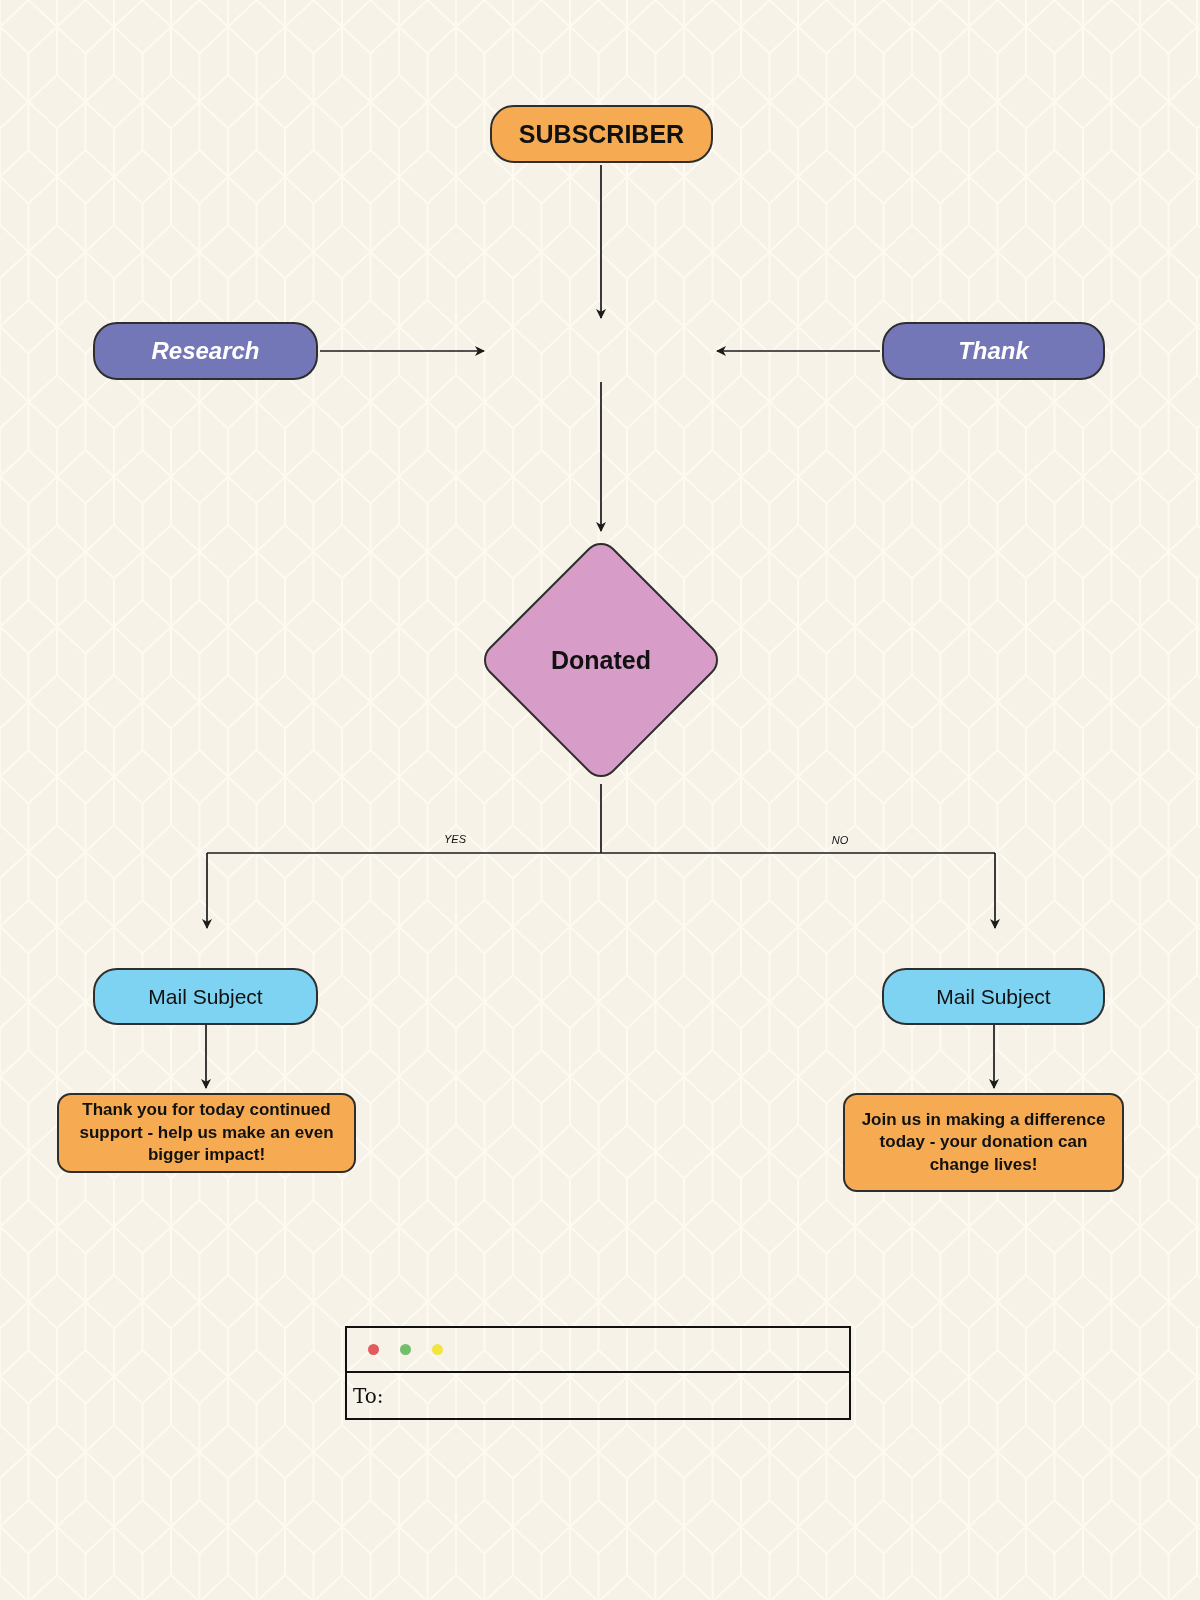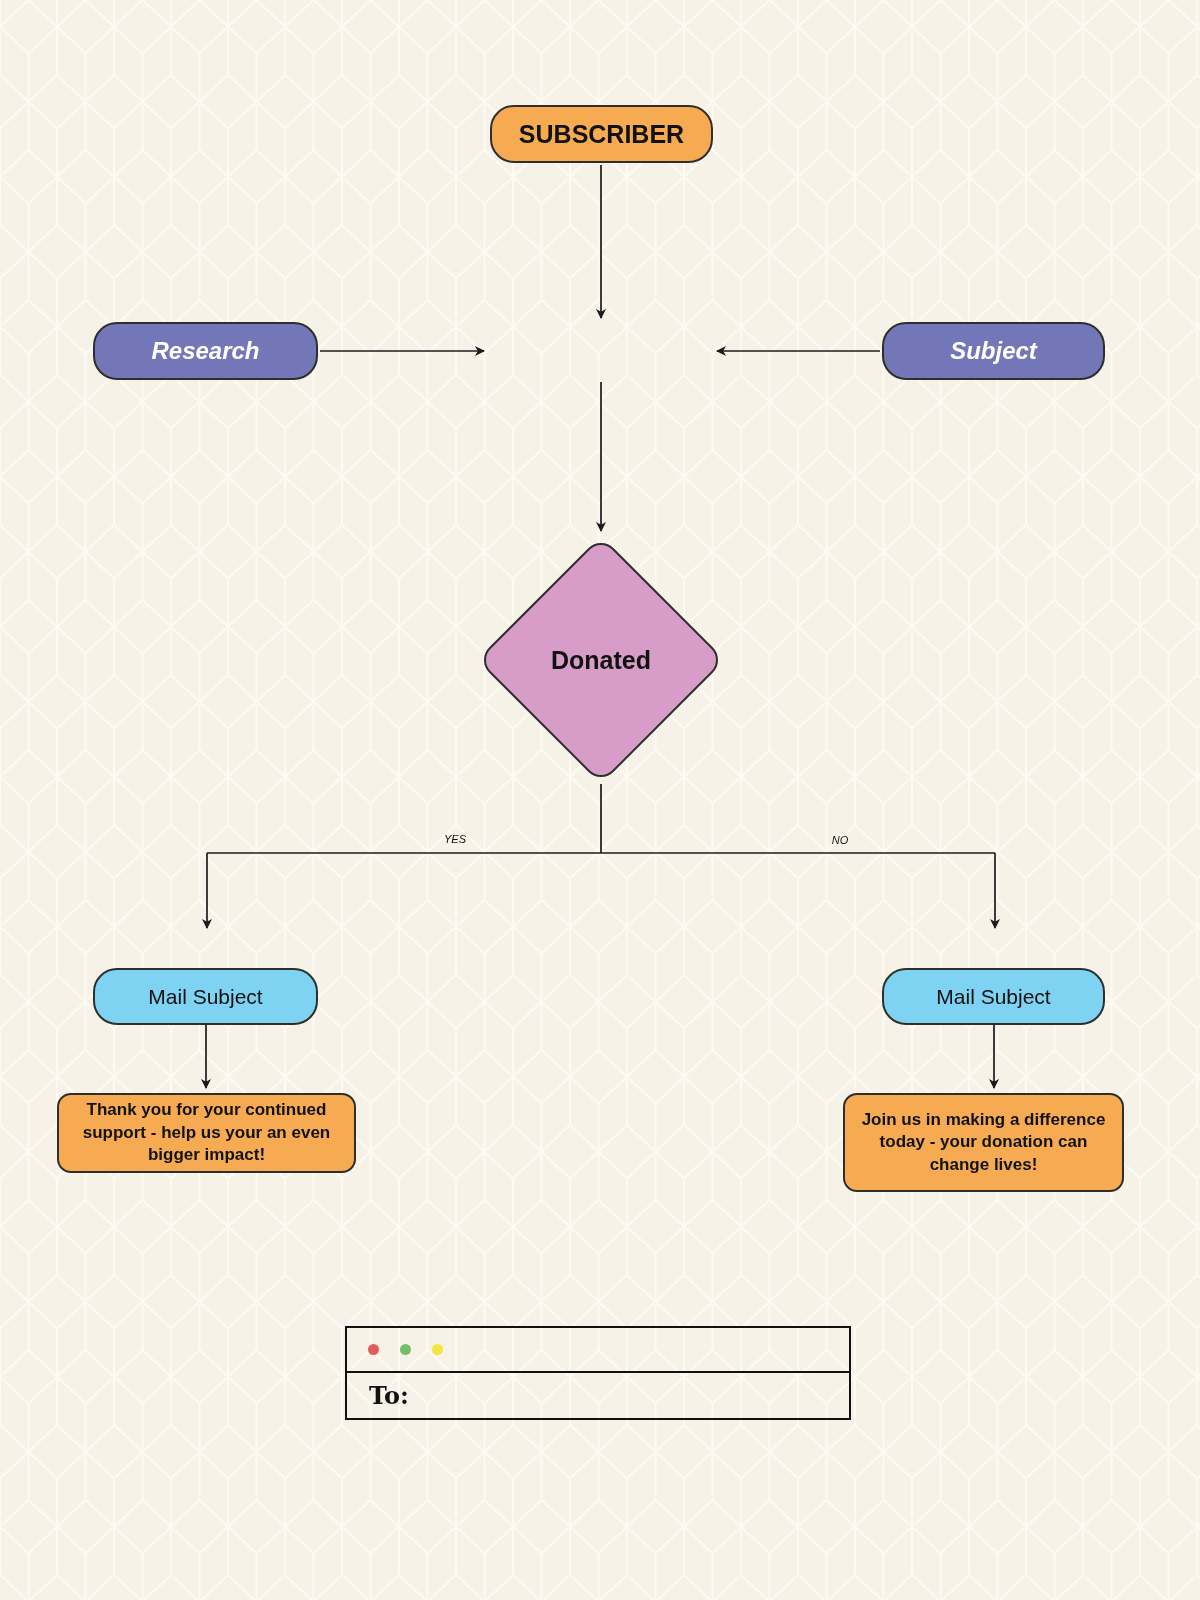--- a/index.html
+++ b/index.html
@@ -112,24 +112,24 @@
     box-sizing: border-box;
   }
   .email-row:last-child { border-bottom: none; }
   .titlebar-dots { display: flex; gap: 21px; margin-left: 21px; }
   .dot { width: 11px; height: 11px; border-radius: 50%; }
   .dot-red    { background: #e45b5b; }
   .dot-green  { background: #72bf6a; }
   .dot-yellow { background: #f2e53e; }
   .email-label {
     font-family: "DejaVu Serif", serif;
-    font-weight: bold;
-    font-size: 24px;
-    color: #111;
-    margin-left: 22px;
+    font-weight: normal;
+    font-size: 20px;
+    color: #111;
+    margin-left: 6px;
   }
   .squiggle { margin-left: 42px; display: block; }
 </style>
 </head>
 <body>
 
 <div class="stage">
 
   <svg class="bg-pattern" width="1200" height="1600" xmlns="http://www.w3.org/2000/svg">
     <defs>
@@ -167,40 +167,40 @@
   <div class="node node-orange start-node">
     <span>SUBSCRIBER</span>
   </div>
 
   <div class="node node-purple research-node">
     <span>Research</span>
   </div>
 
 
   <div class="node node-purple trends-node">
-    <span>Subject</span>
+    <span>Thank</span>
   </div>
 
   <div class="diamond">
     <div class="diamond-label">Donated</div>
   </div>
 
   <div class="branch-label yes-label">YES</div>
   <div class="branch-label no-label">NO</div>
 
   <div class="node node-cyan mail-left">
     <span>Mail Subject</span>
   </div>
 
   <div class="node node-cyan mail-right">
     <span>Mail Subject</span>
   </div>
 
   <div class="note note-left">
-    <span>Thank you for your continued support - help us your an even bigger impact!</span>
+    <span>Thank you for today continued support - help us make an even bigger impact!</span>
   </div>
 
   <div class="note note-right">
     <span>Join us in making a difference today - your donation can change lives!</span>
   </div>
 
   <div class="email-window">
     <div class="email-row">
       <div class="titlebar-dots">
         <div class="dot dot-red"></div>

